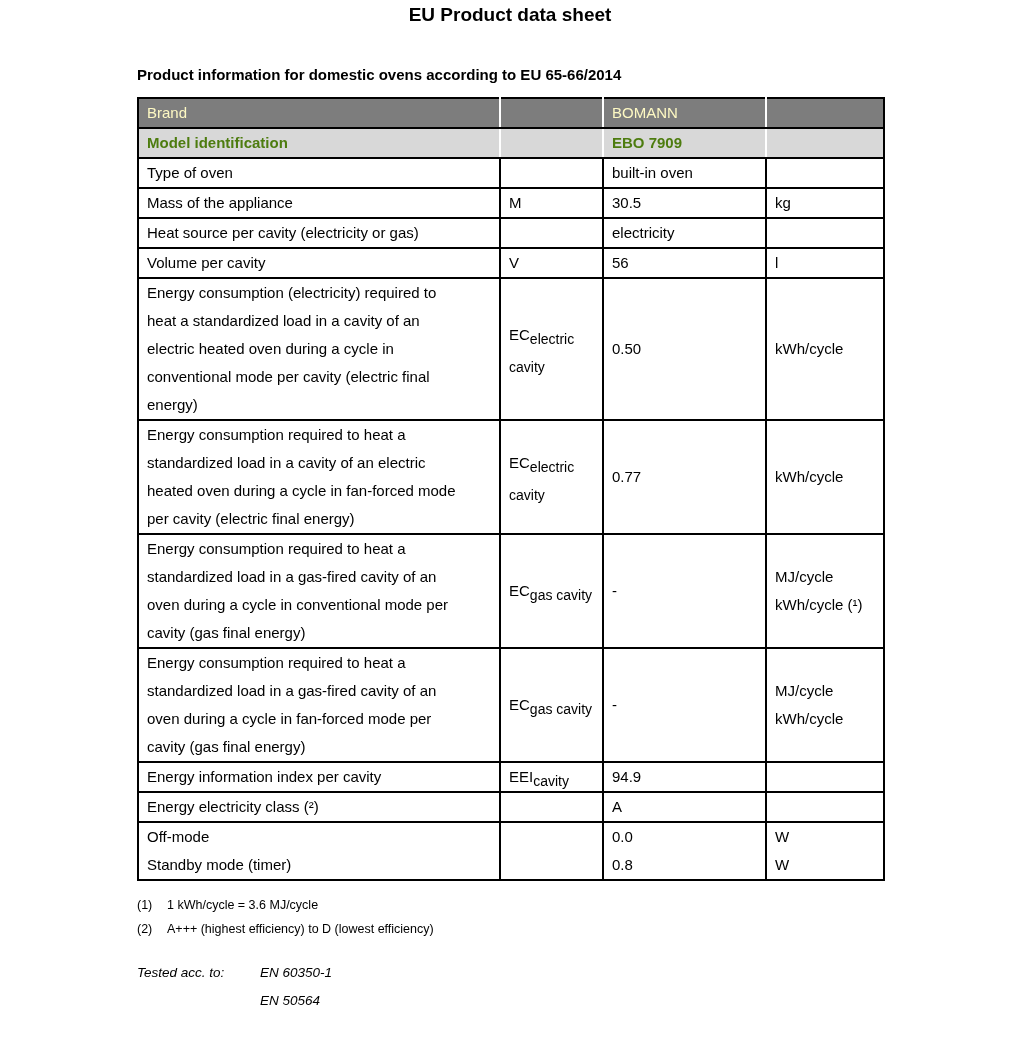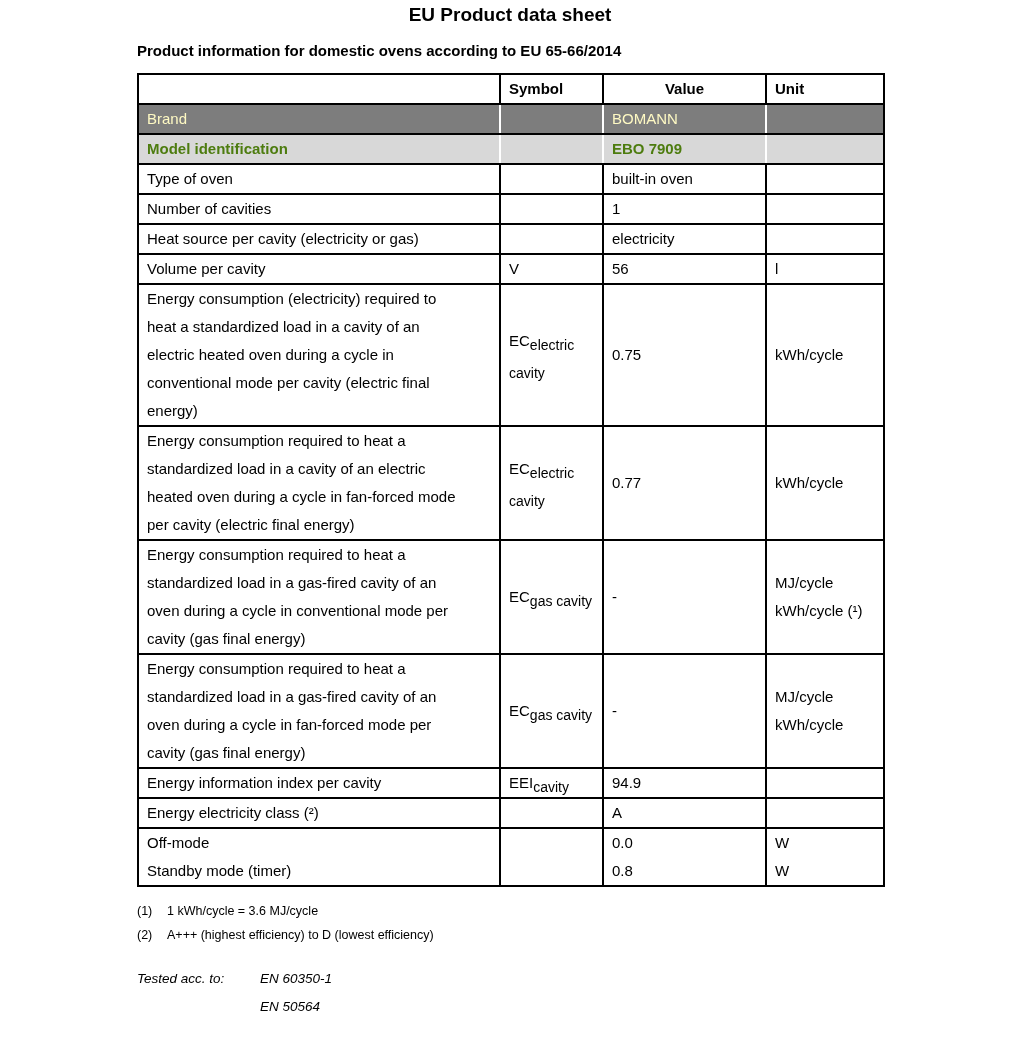--- a/index.html
+++ b/index.html
@@ -7,21 +7,21 @@
   body {
     width: 1020px; height: 1058px; overflow: hidden;
     background: #ffffff; color: #000;
     font-family: "Liberation Sans", "DejaVu Sans", sans-serif;
   }
   .title {
     padding-top: 4px; text-align: center;
     font-size: 19px; font-weight: bold;
   }
   .subtitle {
-    margin: 16px 0 0 137px;
+    margin: 40px 0 0 137px;
     font-size: 15px; font-weight: bold;
   }
   table.datasheet {
     border-collapse: collapse; table-layout: fixed;
     width: 746px; margin: 14px 0 0 137px;
   }
   .datasheet th, .datasheet td {
     border: 2px solid #000;
     padding: 0 8px;
     font-size: 15px; line-height: 28px;
@@ -59,70 +59,64 @@
 <div class="subtitle">Product information for domestic ovens according to EU 65-66/2014</div>
 
 <table class="datasheet">
   <colgroup>
     <col style="width:362px">
       <col style="width:103px">
       <col style="width:163px">
       <col style="width:118px">
   </colgroup>
   <tbody>
-      <tr>
-    <th class="c-param"></th>
-    <th class="c-symbol">Symbol</th>
-    <th class="c-value">Value</th>
-    <th class="c-unit">Unit</th>
-  </tr>
   <tr class="row-brand">
     <td>Brand</td>
     <td></td>
     <td class="c-value">BOMANN</td>
     <td></td>
   </tr>
   <tr class="row-model">
     <td>Model identification</td>
     <td></td>
     <td class="c-value">EBO 7909</td>
     <td></td>
   </tr>
   <tr>
     <td>Type of oven</td>
     <td></td>
     <td class="c-value">built-in oven</td>
     <td></td>
   </tr>
   <tr>
-    <td>Number of cavities</td>
-    <td></td>
-    <td class="c-value">1</td>
-    <td></td>
+    <td>Mass of the appliance</td>
+    <td>M</td>
+    <td class="c-value">30.5</td>
+    <td>kg</td>
   </tr>
   <tr>
     <td>Heat source per cavity (electricity or gas)</td>
     <td></td>
     <td class="c-value">electricity</td>
     <td></td>
   </tr>
   <tr>
     <td>Volume per cavity</td>
     <td>V</td>
     <td class="c-value">56</td>
     <td>l</td>
   </tr>
   <tr>
     <td>Energy consumption (electricity) required to
 heat a standardized load in a cavity of an
 electric heated oven during a cycle in
 conventional mode per cavity (electric final
 energy)</td>
     <td><span>EC</span><sub>electric cavity</sub></td>
-    <td class="c-value">0.75</td>
+    <td class="c-value">0.50</td>
     <td>kWh/cycle</td>
   </tr>
   <tr>
     <td>Energy consumption required to heat a
 standardized load in a cavity of an electric
 heated oven during a cycle in fan-forced mode
 per cavity (electric final energy)</td>
     <td><span>EC</span><sub>electric cavity</sub></td>
     <td class="c-value">0.77</td>
     <td>kWh/cycle</td>

